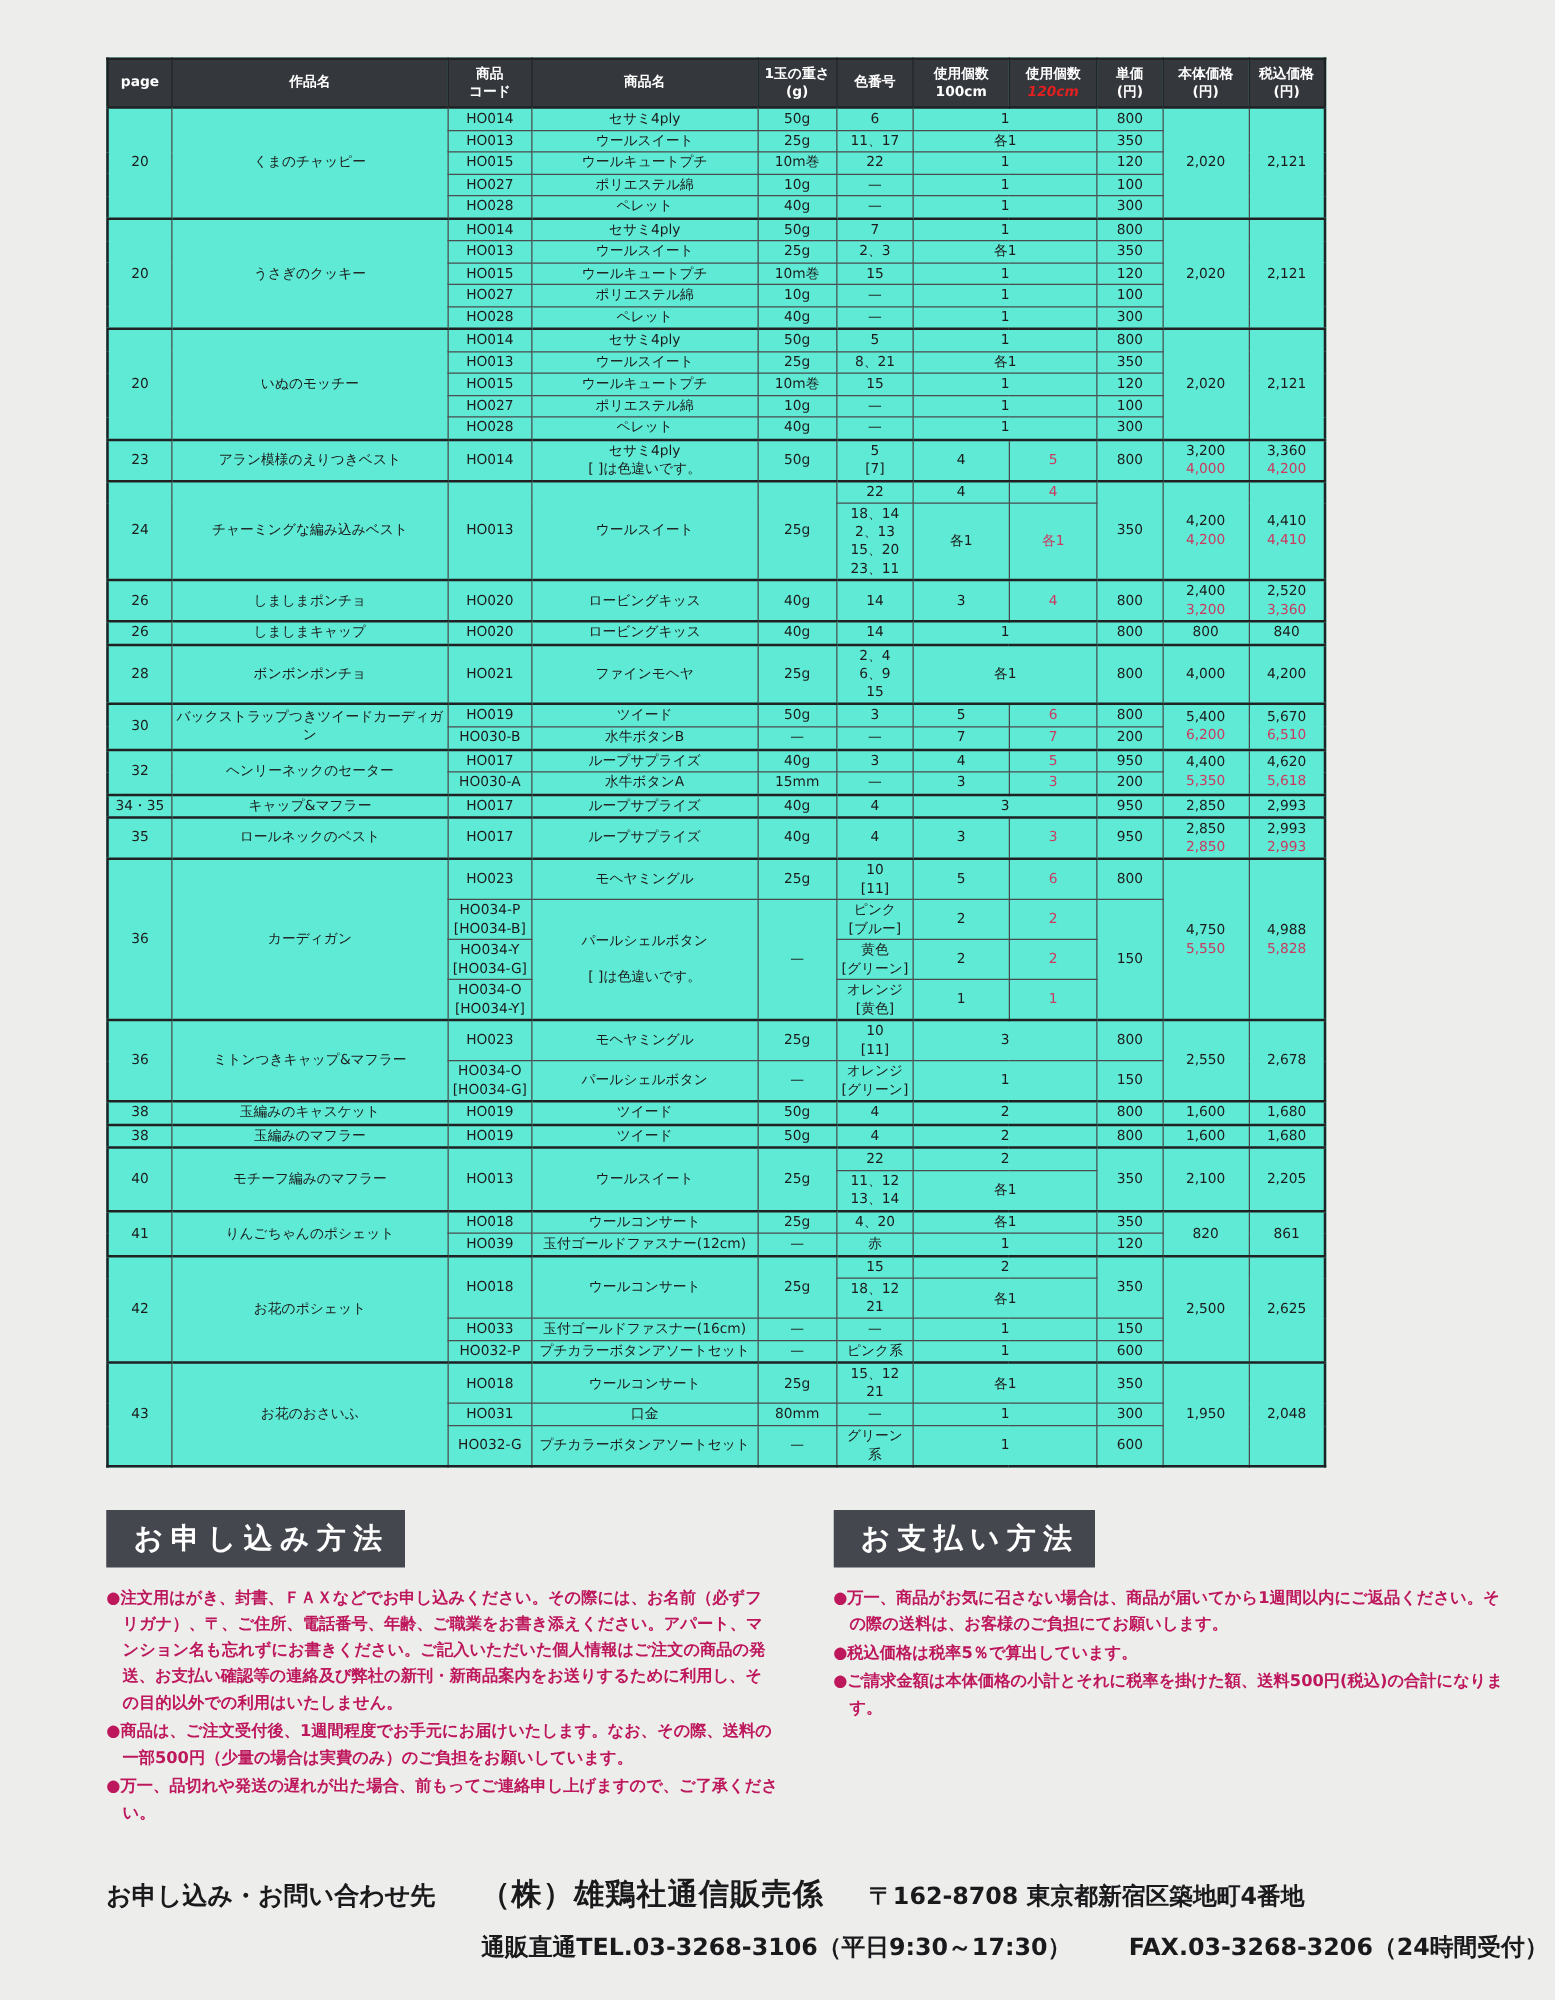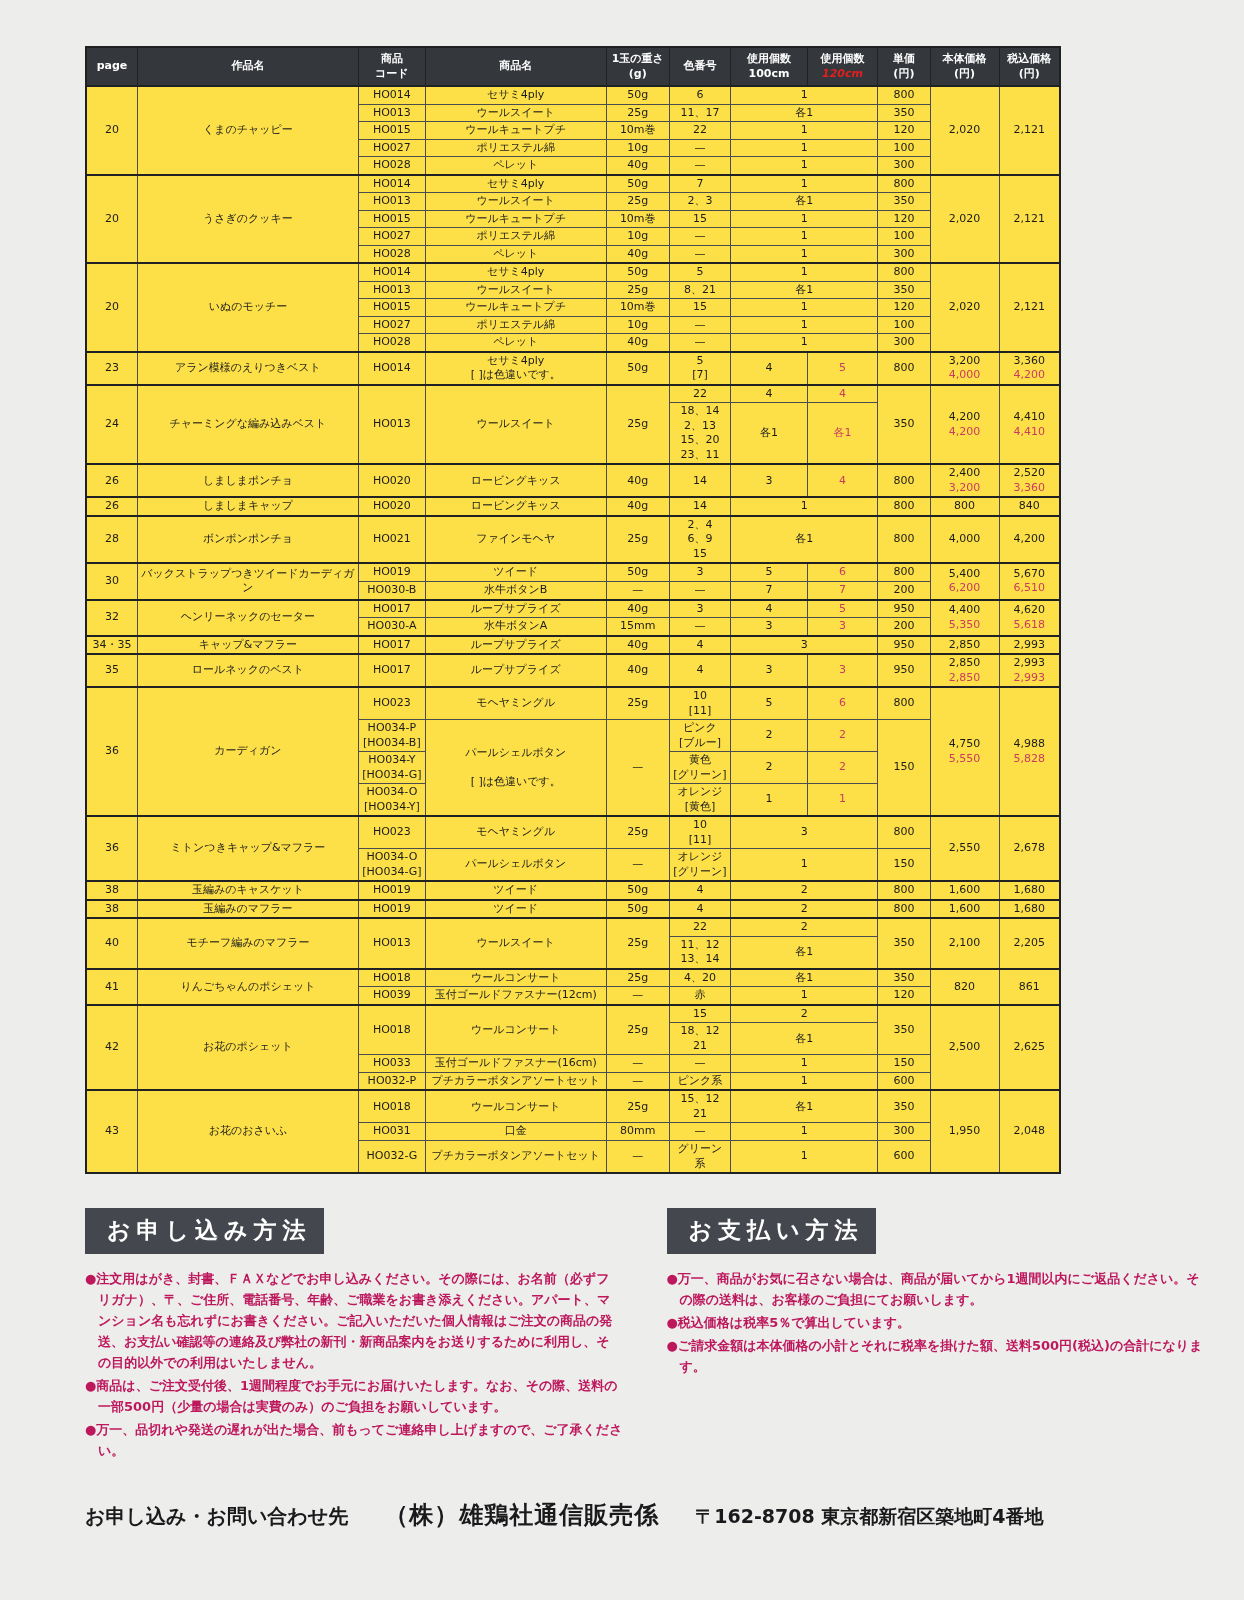--- a/index.html
+++ b/index.html
@@ -11,21 +11,21 @@
     overflow: hidden;
   }
   .sheet { position: relative; width: 1244px; height: 1600px; }
 
   
   .table-wrap { margin: 46px 0 0 85px; }
   table.order {
     border-collapse: collapse;
     width: 976px;
     border: 2.5px solid #1f2123;
-    background: #fde047;
+    background: #5eead4;
   }
   table.order th, table.order td {
     border: 1px solid #4a4c4e;
     font-size: 11px;
     text-align: center;
     vertical-align: middle;
     padding: 1px 3px;
     line-height: 1.32;
   }
   table.order th {
@@ -1350,15 +1350,19 @@
         </div>
     </div>
   </div>
 
   <div class="footer">
     <div class="footer-line1">
       <span class="contact-label">お申し込み・お問い合わせ先</span>
       <span class="company">（株）雄鶏社通信販売係</span>
       <span class="address">〒162-8708 東京都新宿区築地町4番地</span>
     </div>
+    <div class="footer-line2">
+      <span class="tel">通販直通TEL.03-3268-3106（平日9:30～17:30）</span>
+      <span class="fax">FAX.03-3268-3206（24時間受付）</span>
+    </div>
   </div>
 
 </div>
 
 </body></html>

